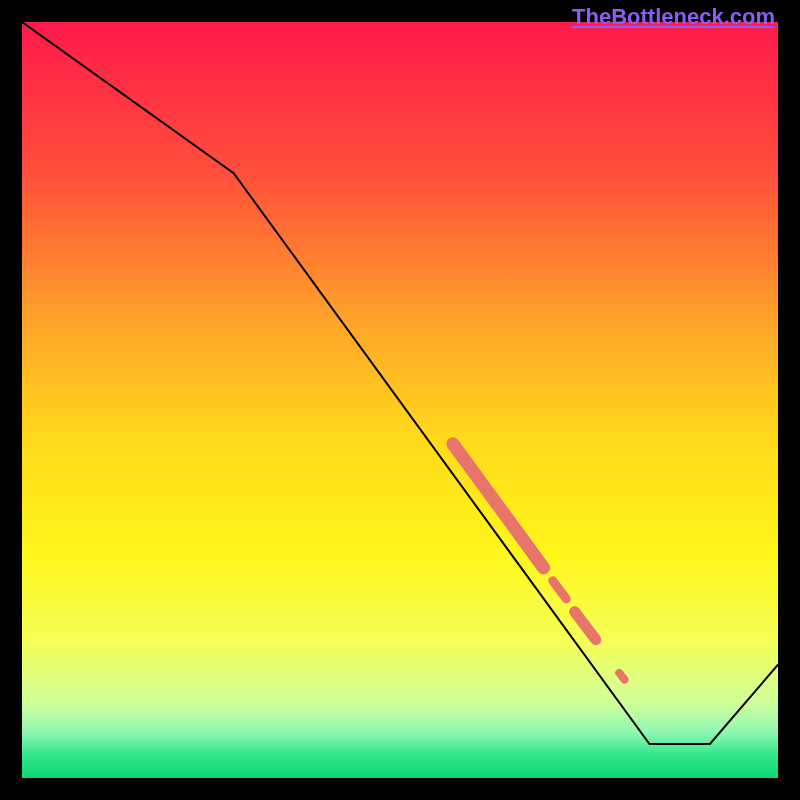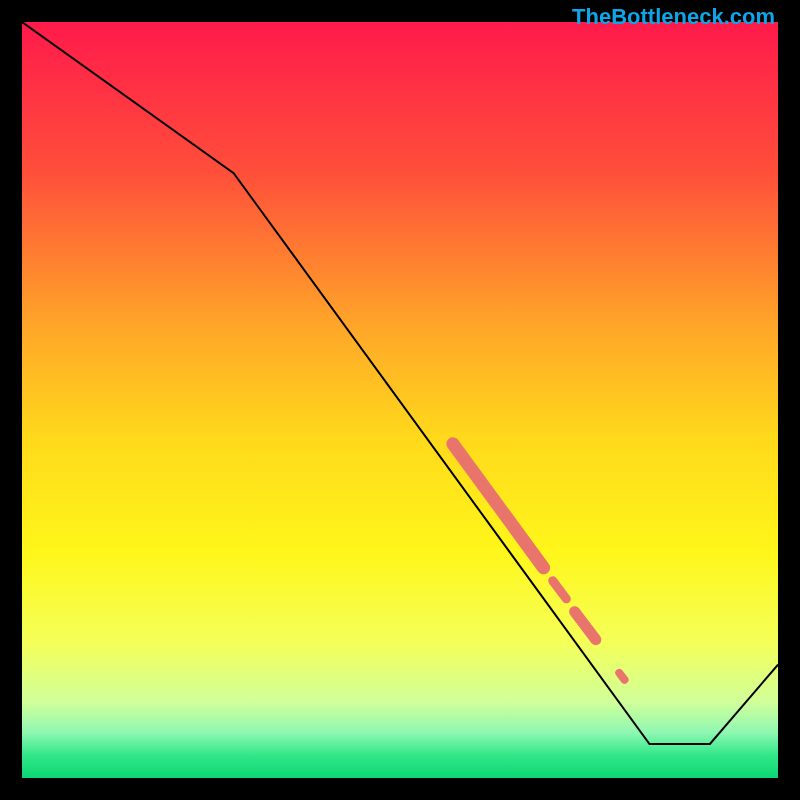--- a/index.html
+++ b/index.html
@@ -31,22 +31,23 @@
     width: 100%;
     height: 100%;
   }
   .watermark {
     position: absolute;
     top: 4px;
     right: 25px;
     font-family: Arial, Helvetica, sans-serif;
     font-size: 22px;
     font-weight: bold;
-    color: #0ea5e9;
+    color: #8b5cf6;
     letter-spacing: 0px;
+    text-decoration: underline;
   }
   svg.overlay {
     position: absolute;
     left: 0;
     top: 0;
     width: 100%;
     height: 100%;
   }
 </style>
 </head>

